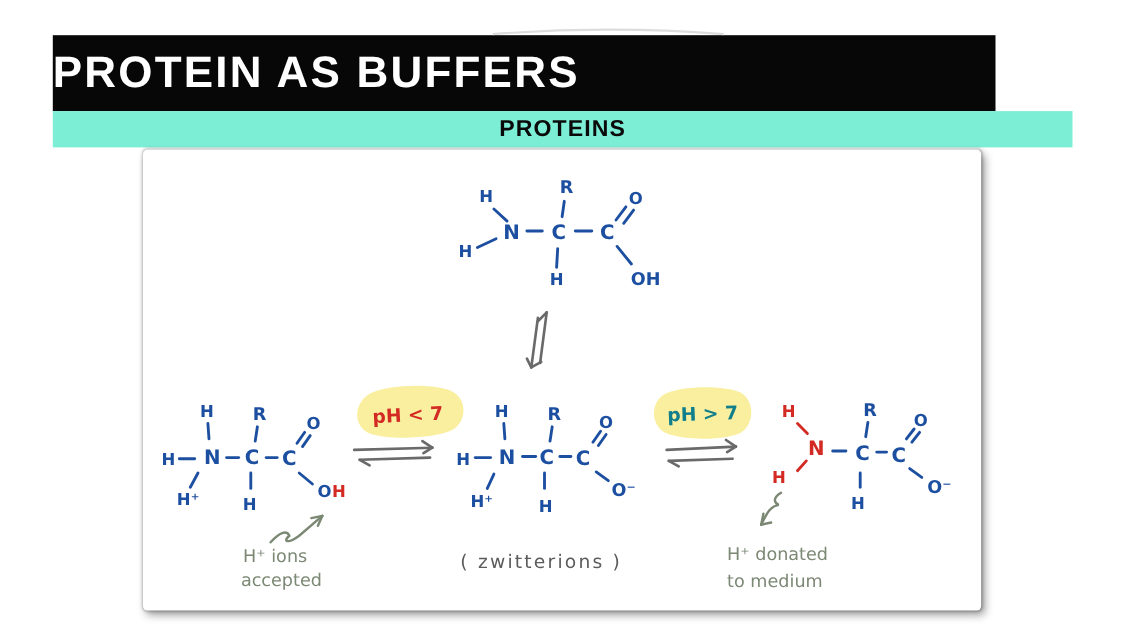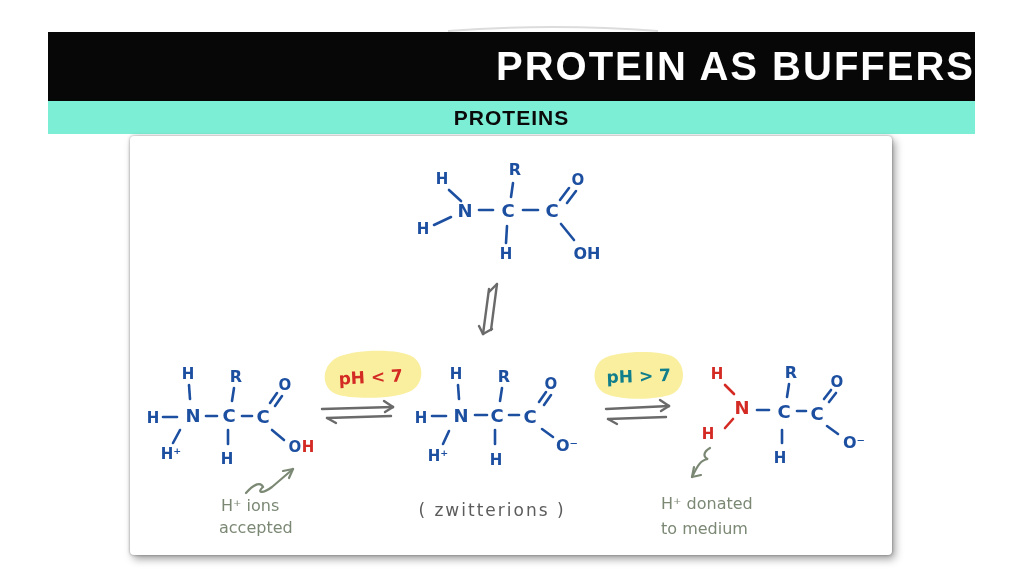--- a/index.html
+++ b/index.html
@@ -1,19 +1,19 @@
 <!DOCTYPE html>
 <html><head>
 <meta charset="utf-8">
 <style>
   html,body{margin:0;padding:0;background:#ffffff;}
   .slide{position:relative;width:1024px;height:576px;background:#ffffff;overflow:hidden;
          font-family:"Liberation Sans",sans-serif;}
-  .title-bar{position:absolute;left:48px;top:32px;width:927px;height:69px;background:#070707;
-             display:flex;align-items:center;justify-content:flex-end;}
+  .title-bar{position:absolute;left:48px;top:32px;width:857px;height:69px;background:#070707;
+             display:flex;align-items:center;justify-content:flex-start;}
   .title-text{color:#ffffff;font-weight:700;font-size:40px;letter-spacing:2px;
               font-family:"Liberation Sans",sans-serif;}
   .subtitle-bar{position:absolute;left:48px;top:101px;width:927px;height:33px;background:#7deed6;
                 display:flex;align-items:center;justify-content:center;}
   .subtitle-text{color:#0a0a0a;font-weight:700;font-size:21px;letter-spacing:1px;}
   .content-box{position:absolute;left:130px;top:136px;width:762px;height:419px;background:#ffffff;
                border-radius:4px;box-shadow:0 0 3px rgba(0,0,0,.38),3px 4px 8px rgba(0,0,0,.38);}
   svg.draw{position:absolute;left:0;top:0;width:1024px;height:576px;pointer-events:none;}
   text.atom{font-family:"DejaVu Sans",sans-serif;font-weight:bold;fill:#1d4fa1;
             font-size:15px;text-anchor:middle;}

